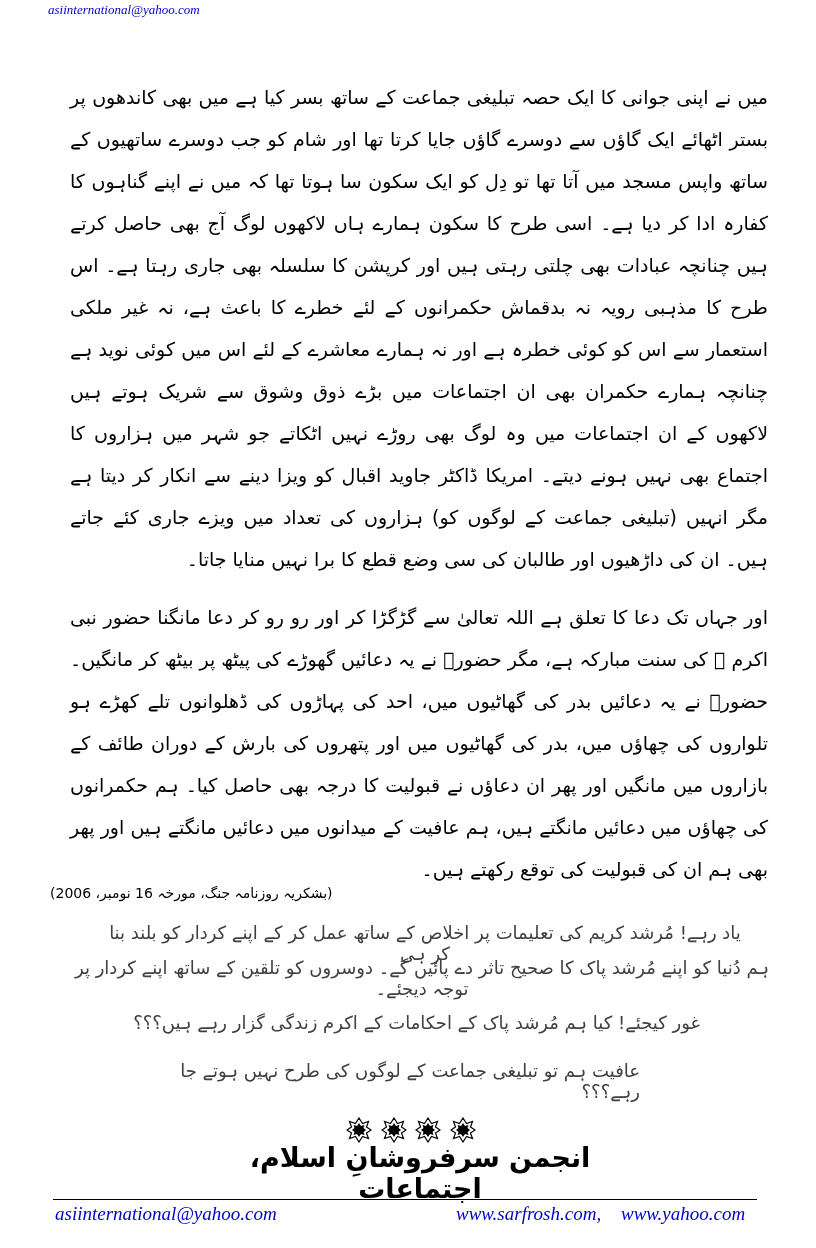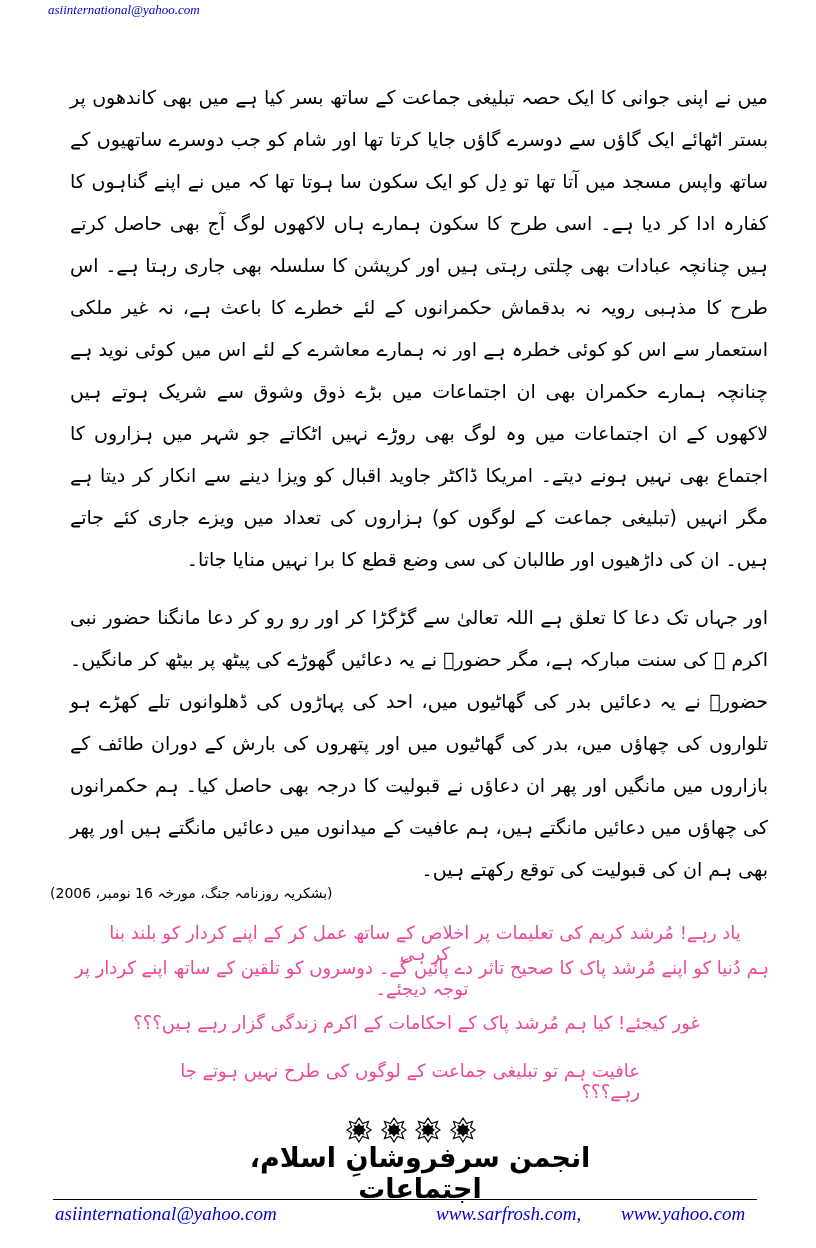--- a/index.html
+++ b/index.html
@@ -17,21 +17,21 @@
     }
     .para { margin: 16px; text-align-last: right; }
     .para + .para { margin-top: 12px; }
     .source {
       position: absolute; left: 50px; top: 872px;
       direction: rtl; font-family: "DejaVu Sans", sans-serif; font-size: 14px; color: #000; margin-top: 13px;
     }
     .note {
       position: absolute; left: 100px; width: 650px;
       direction: rtl; text-align: center;
-      font-family: "DejaVu Sans", sans-serif; font-size: 18px; color: #ec4899;
+      font-family: "DejaVu Sans", sans-serif; font-size: 18px; color: #404040;
     }
     .n1 { top: 922px; }
     .n2 { top: 957px; left: 72px; width: 700px; }
     .n3 { top: 1012px; left: 120px; width: 580px; text-align: right; }
     .n4 { top: 1060px; left: 120px; width: 520px; text-align: right; }
     .ornaments {
       position: absolute; left: 346px; top: 1117px; width: 130px;
       display: flex; justify-content: space-between;
     }
     .ornaments svg { width: 26px; height: 26px; }
@@ -44,21 +44,21 @@
     .footer-rule {
       position: absolute; left: 53px; width: 704px; top: 1199px;
       border-top: 1.5px solid #000;
     }
     .footer-link {
       position: absolute; top: 1203px;
       font-family: "Liberation Serif", serif; font-style: italic;
       font-size: 19px; color: #0000cc; text-decoration: none;
     }
     .fl-email { left: 55px; }
-    .fl-site1 { left: 436px; }
+    .fl-site1 { left: 456px; }
     .fl-site2 { left: 621px; }
   </style>
 </head>
 <body>
 
 <div class="header-email">asiinternational@yahoo.com</div>
 
 <div class="body-text">
   <p class="para">میں نے اپنی جوانی کا ایک حصہ تبلیغی جماعت کے ساتھ بسر کیا ہے میں بھی کاندھوں پر بستر اٹھائے ایک گاؤں سے دوسرے گاؤں جایا کرتا تھا اور شام کو جب دوسرے ساتھیوں کے ساتھ واپس مسجد میں آتا تھا تو دِل کو ایک سکون سا ہوتا تھا کہ میں نے اپنے گناہوں کا کفارہ ادا کر دیا ہے۔ اسی طرح کا سکون ہمارے ہاں لاکھوں لوگ آج بھی حاصل کرتے ہیں چنانچہ عبادات بھی چلتی رہتی ہیں اور کرپشن کا سلسلہ بھی جاری رہتا ہے۔ اس طرح کا مذہبی رویہ نہ بدقماش حکمرانوں کے لئے خطرے کا باعث ہے، نہ غیر ملکی استعمار سے اس کو کوئی خطرہ ہے اور نہ ہمارے معاشرے کے لئے اس میں کوئی نوید ہے چنانچہ ہمارے حکمران بھی ان اجتماعات میں بڑے ذوق وشوق سے شریک ہوتے ہیں لاکھوں کے ان اجتماعات میں وہ لوگ بھی روڑے نہیں اٹکاتے جو شہر میں ہزاروں کا اجتماع بھی نہیں ہونے دیتے۔ امریکا ڈاکٹر جاوید اقبال کو ویزا دینے سے انکار کر دیتا ہے مگر انہیں (تبلیغی جماعت کے لوگوں کو) ہزاروں کی تعداد میں ویزے جاری کئے جاتے ہیں۔ ان کی داڑھیوں اور طالبان کی سی وضع قطع کا برا نہیں منایا جاتا۔</p>
   <p class="para">اور جہاں تک دعا کا تعلق ہے اللہ تعالیٰ سے گڑگڑا کر اور رو رو کر دعا مانگنا حضور نبی اکرم ﷺ کی سنت مبارکہ ہے، مگر حضورؐ نے یہ دعائیں گھوڑے کی پیٹھ پر بیٹھ کر مانگیں۔ حضورؐ نے یہ دعائیں بدر کی گھاٹیوں میں، احد کی پہاڑوں کی ڈھلوانوں تلے کھڑے ہو تلواروں کی چھاؤں میں، بدر کی گھاٹیوں میں اور پتھروں کی بارش کے دوران طائف کے بازاروں میں مانگیں اور پھر ان دعاؤں نے قبولیت کا درجہ بھی حاصل کیا۔ ہم حکمرانوں کی چھاؤں میں دعائیں مانگتے ہیں، ہم عافیت کے میدانوں میں دعائیں مانگتے ہیں اور پھر بھی ہم ان کی قبولیت کی توقع رکھتے ہیں۔</p>

